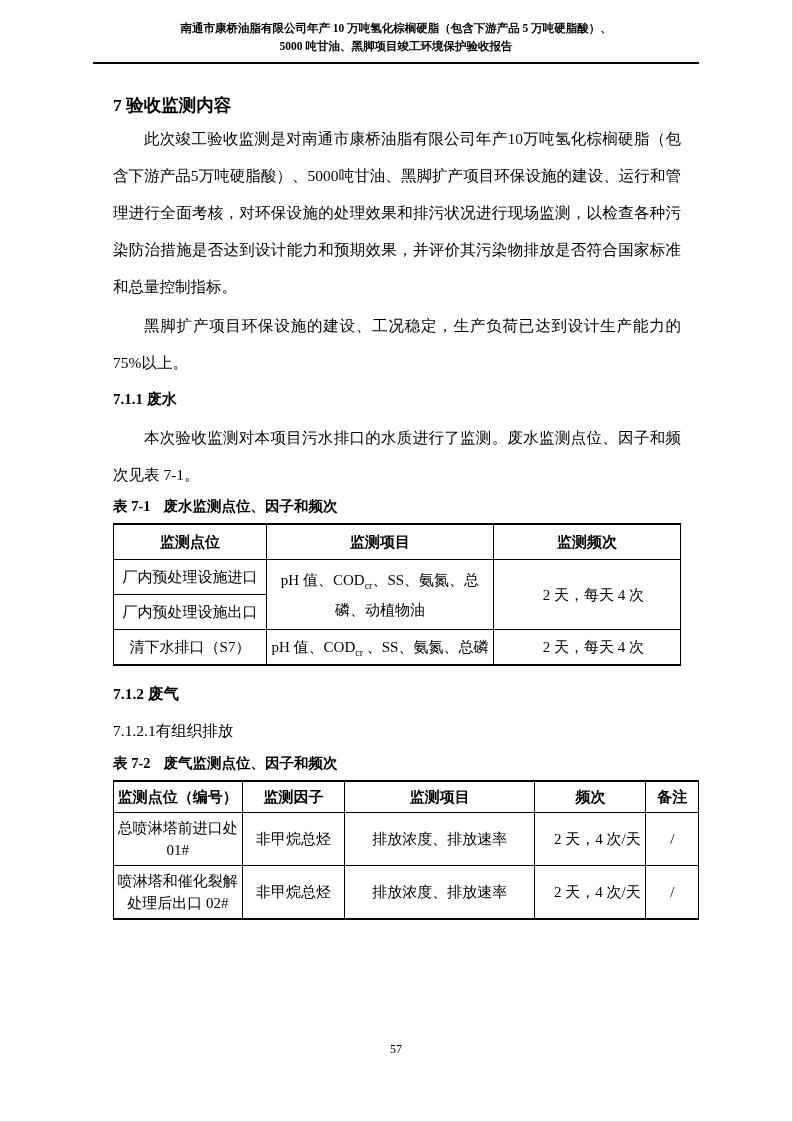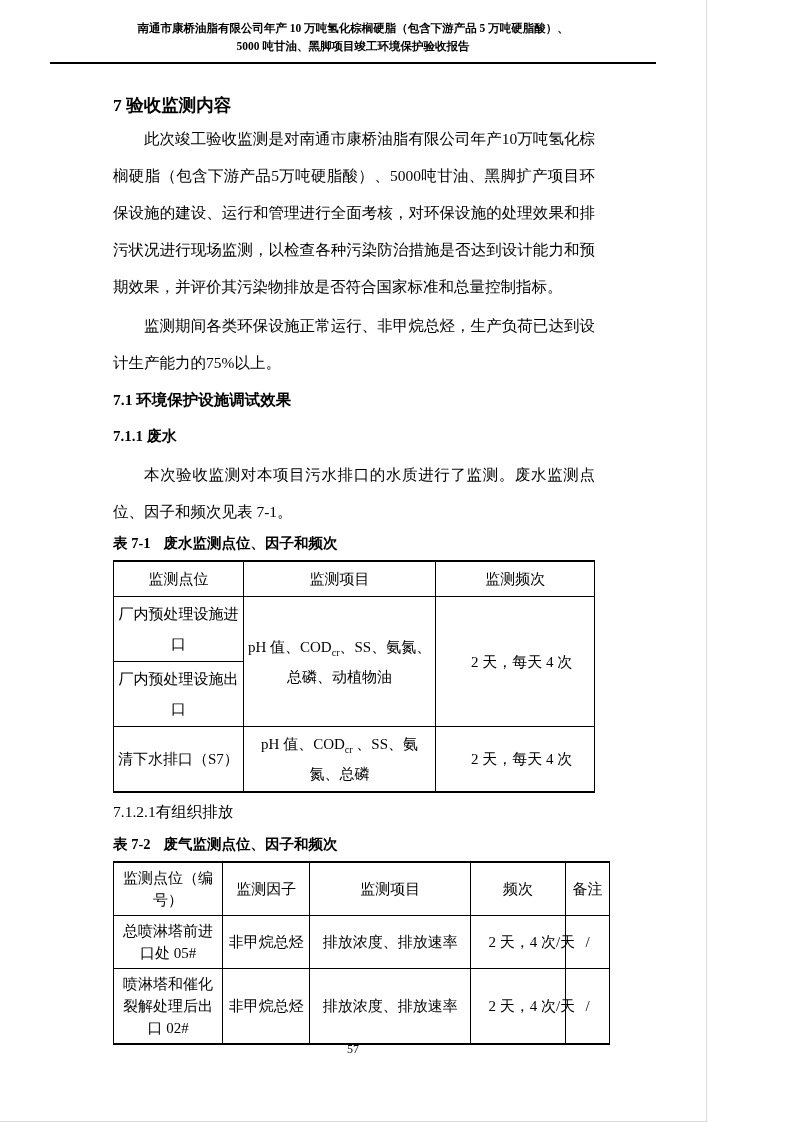--- a/index.html
+++ b/index.html
@@ -1,18 +1,18 @@
 <!DOCTYPE html>
 <html lang="zh"><head>
 <meta charset="utf-8">
 <style>
   html,body{margin:0;padding:0;background:#fff;}
   .page{
     position:relative;
-    width:707px;height:1122px;
+    width:793px;height:1122px;
     margin:0;
     background:#fff;
     overflow:hidden;
     box-sizing:border-box;
     border-right:1px solid #d8d8d8;
     border-bottom:1px solid #d8d8d8;
     font-family:"Liberation Serif","DejaVu Serif",serif;
     color:#000;
   }
   .doc-header{
@@ -78,21 +78,21 @@
   td{
     border:1px solid #000;
     text-align:center;
     vertical-align:middle;
     font-size:15px;
     padding:2px 4px;
     line-height:30px;
     box-sizing:border-box;
   }
   table.t2 td{line-height:22px;padding:4px 3px;}
-  tr.thead td{font-weight:normal;}
+  tr.thead td{font-weight:bold;}
   td sub{font-size:10px;line-height:0;}
   .t1 .freq-cell, .t2 .freq-cell{white-space:nowrap;padding-left:17px;}
   .footer-pagenum{
     position:absolute;
     left:0;right:0;
     bottom:64px;
     text-align:center;
     font-size:12px;
   }
 </style>
@@ -105,23 +105,22 @@
     <div>南通市康桥油脂有限公司年产 10 万吨氢化棕榈硬脂（包含下游产品 5 万吨硬脂酸）、</div>
     <div>5000 吨甘油、黑脚项目竣工环境保护验收报告</div>
   </div>
 
   <div class="content">
 
     <div class="chapter-title">7 验收监测内容</div>
 
     <p class="body-para">此次竣工验收监测是对南通市康桥油脂有限公司年产10万吨氢化棕榈硬脂（包含下游产品5万吨硬脂酸）、5000吨甘油、黑脚扩产项目环保设施的建设、运行和管理进行全面考核，对环保设施的处理效果和排污状况进行现场监测，以检查各种污染防治措施是否达到设计能力和预期效果，并评价其污染物排放是否符合国家标准和总量控制指标。</p>
 
-    <p class="body-para">监测期间各类环保设施正常运行、非甲烷总烃，生产负荷已达到设计生产能力的75%以上。</p>
-
-    <div class="h2">7.1 环境保护设施调试效果</div>
+    <p class="body-para">黑脚扩产项目环保设施的建设、工况稳定，生产负荷已达到设计生产能力的75%以上。</p>
+
 
     <div class="h3">7.1.1 废水</div>
 
     <p class="body-para">本次验收监测对本项目污水排口的水质进行了监测。废水监测点位、因子和频次见表 7-1。</p>
 
     <div class="caption">
       <span class="cap-label">表 7-1</span><span>废水监测点位、因子和频次</span>
     </div>
 
     <table class="t1">
@@ -145,20 +144,21 @@
           <td>厂内预处理设施出口</td>
         </tr>
         <tr>
           <td>清下水排口（S7）</td>
           <td><span>pH 值、COD</span><sub>cr</sub><span> 、SS、氨氮、总磷</span></td>
           <td class="freq-cell">2 天，每天 4 次</td>
         </tr>
       </tbody>
     </table>
 
+    <div class="h2" style="margin-top:9px;">7.1.2 废气</div>
 
     <div class="h4">7.1.2.1有组织排放</div>
 
 
     <div class="caption">
       <span class="cap-label">表 7-2</span><span>废气监测点位、因子和频次</span>
     </div>
 
     <table class="t2">
       <colgroup>
@@ -170,21 +170,21 @@
         </colgroup>
       <tbody>
         <tr class="thead">
           <td>监测点位（编号）</td>
           <td>监测因子</td>
           <td>监测项目</td>
           <td>频次</td>
           <td>备注</td>
         </tr>
         <tr>
-          <td>总喷淋塔前进口处 05#</td>
+          <td>总喷淋塔前进口处 01#</td>
           <td>非甲烷总烃</td>
           <td>排放浓度、排放速率</td>
           <td class="freq-cell">2 天，4 次/天</td>
           <td>/</td>
         </tr>
         <tr>
           <td>喷淋塔和催化裂解处理后出口 02#</td>
           <td>非甲烷总烃</td>
           <td>排放浓度、排放速率</td>
           <td class="freq-cell">2 天，4 次/天</td>

